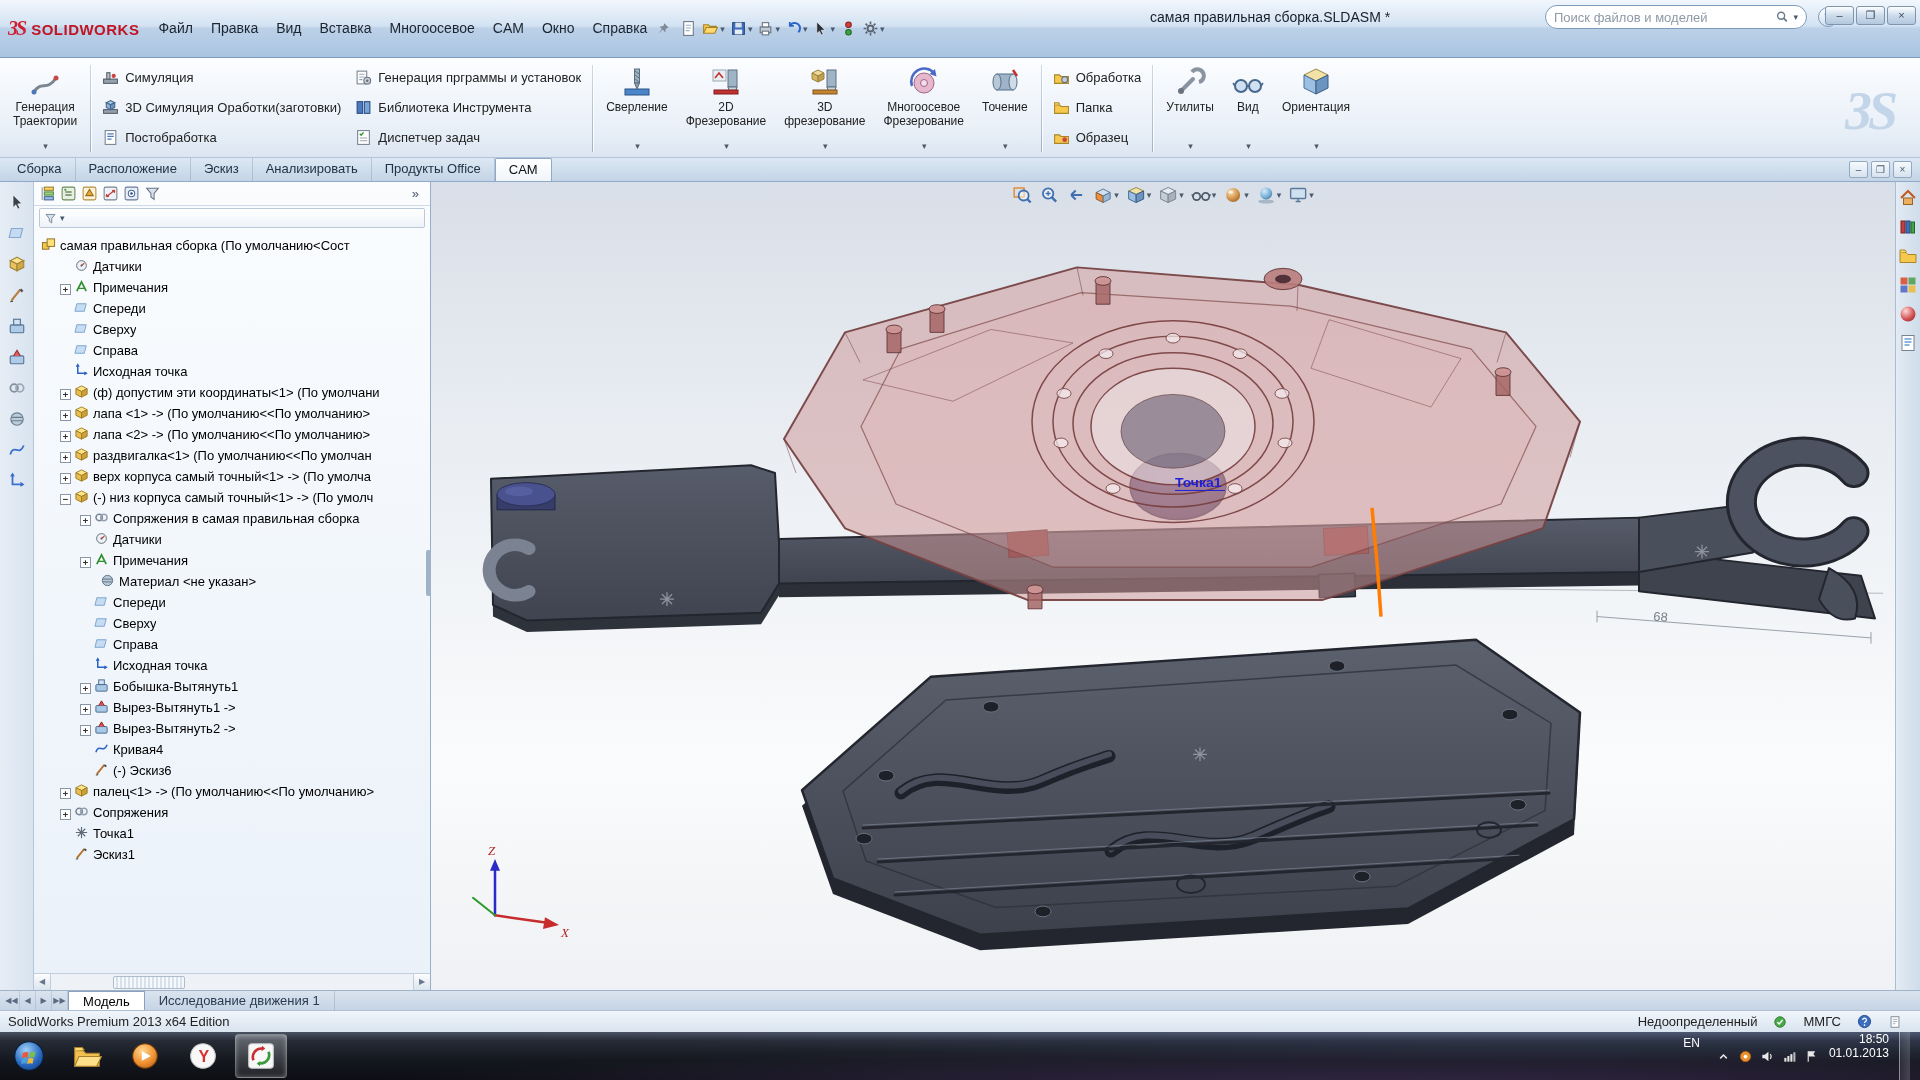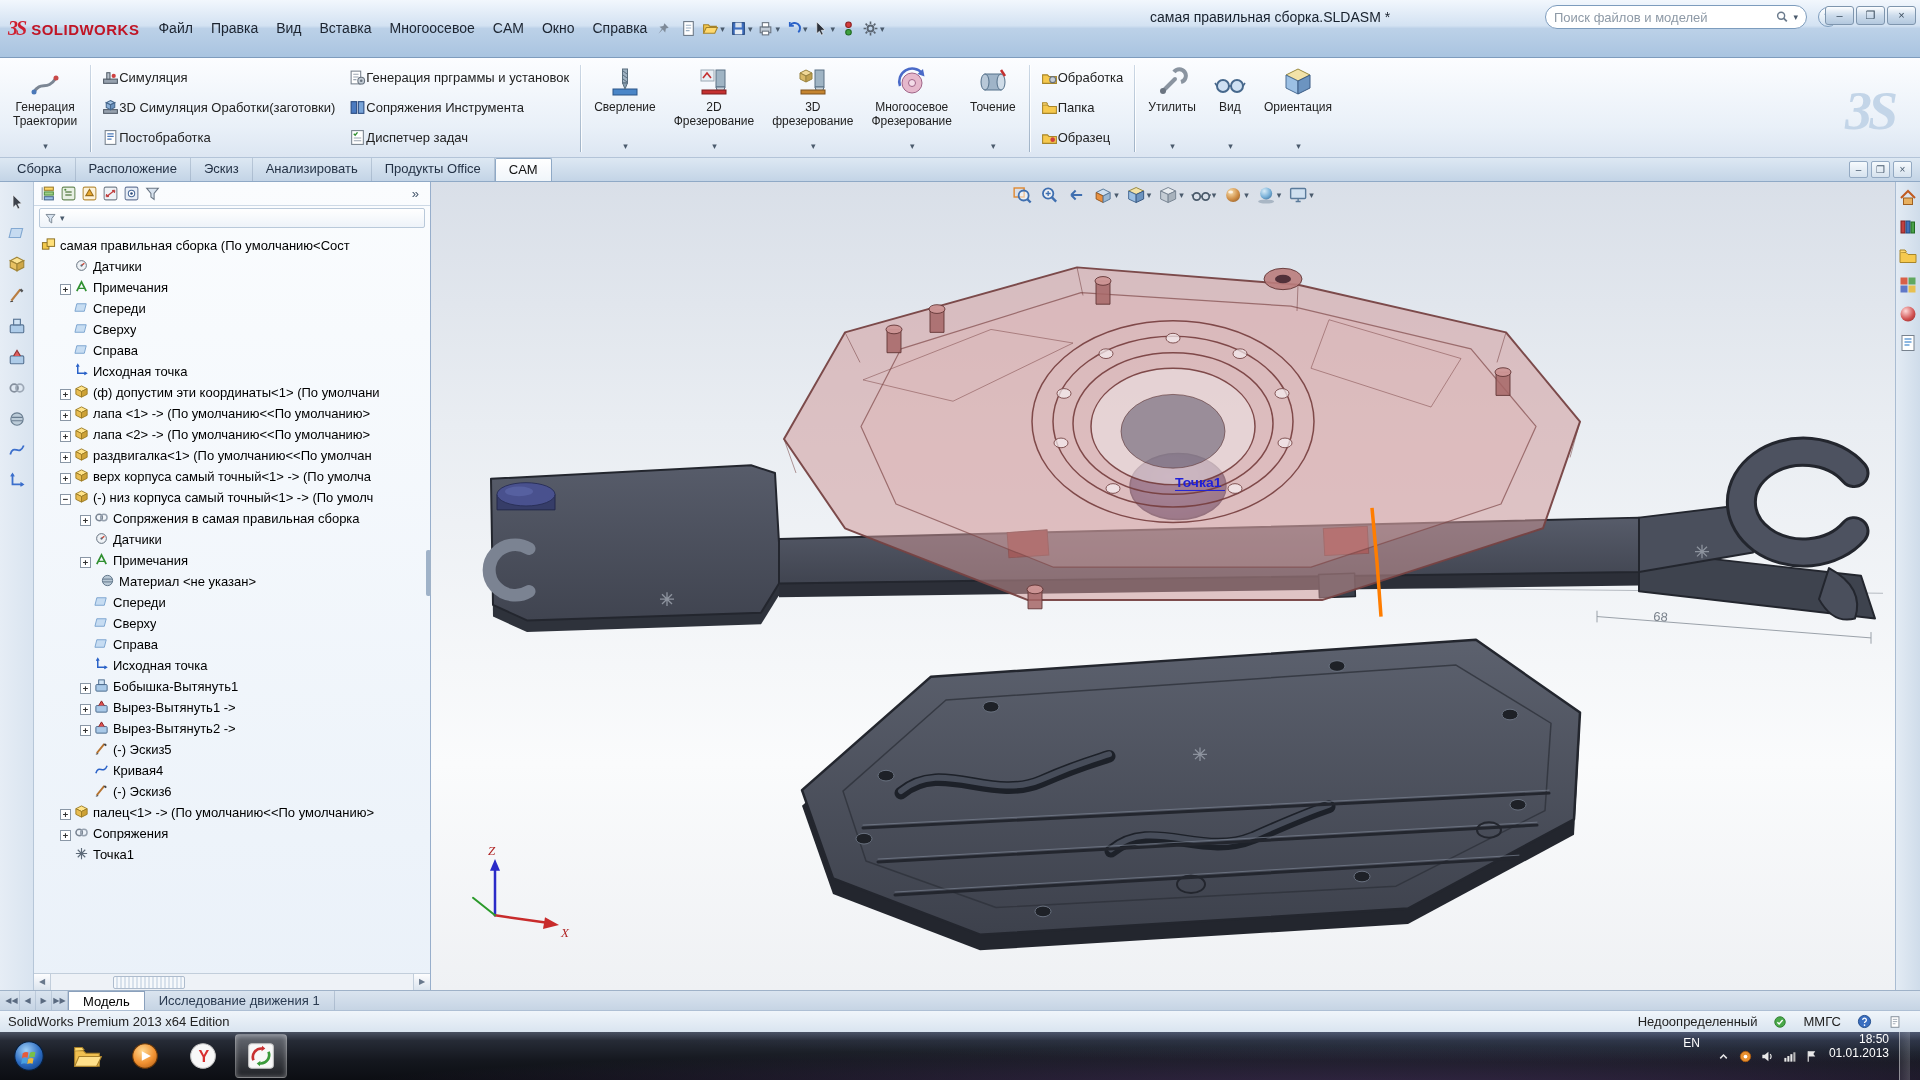--- a/index.html
+++ b/index.html
@@ -26,21 +26,21 @@
 .wbtn{width:29px;height:19px;border:1px solid #7e95ad;border-radius:3px;background:linear-gradient(#fdfeff,#cddcec 50%,#b3c8de);color:#384a5c;font-size:11px;text-align:center;line-height:17px}
 
 
 #ribbon{flex:0 0 100px;background:linear-gradient(#fcfdff,#e9f0f8 70%,#dce6f2);border-bottom:1px solid #b3c4d8;display:flex;align-items:stretch;padding:2px 4px 0 4px;position:relative}
 .vsep{width:1px;background:linear-gradient(#cdd9e6,#9fb2c6);margin:5px 4px;box-shadow:1px 0 0 rgba(255,255,255,.85)}
 .bigbtn{display:flex;flex-direction:column;align-items:center;padding:3px 8px 2px;border-radius:3px;margin:1px;height:94px}
 .bigbtn .bicon{height:36px;display:flex;align-items:center}
 .bigbtn .bl{font-size:12px;color:#222;line-height:14px;text-align:center;white-space:nowrap}
 .bigbtn .car{margin-top:auto;margin-bottom:2px}
 .colstack{display:flex;flex-direction:column;justify-content:flex-start;padding-top:3px;gap:2px}
-.srow{display:flex;align-items:center;height:28px;padding:0 7px;border-radius:3px;font-size:13px;color:#222;white-space:nowrap}
+.srow{display:flex;align-items:center;gap:6px;height:28px;padding:0 7px;border-radius:3px;font-size:13px;color:#222;white-space:nowrap}
 #watermark{position:absolute;right:26px;top:22px;font:italic bold 54px "Liberation Serif",serif;color:#c3d5e8;letter-spacing:-4px}
 
 
 #tabrow{flex:0 0 23px;background:linear-gradient(#dde8f3,#c3d4e6);border-bottom:1px solid #8fa9c6;display:flex;align-items:flex-end;padding-left:4px;position:relative}
 #tabs{display:flex}
 .tab{padding:3px 13px;font-size:13px;color:#243246;border-right:1px solid rgba(120,140,165,.35);line-height:16px;white-space:nowrap}
 .tab.active{background:linear-gradient(#fff,#f0f5fa);border:1px solid #8fa9c6;border-bottom:none;color:#111;border-radius:2px 2px 0 0}
 #mdi{position:absolute;right:8px;top:3px;display:flex;gap:3px}
 .mdibtn{width:19px;height:17px;border:1px solid #93a9c2;background:linear-gradient(#f6fafd,#d6e2ee);font-size:10px;color:#4a5c70;text-align:center;line-height:15px;border-radius:2px}
 
@@ -264,21 +264,21 @@
           </span>
           <span>Генерация прграммы и установок</span>
         </div>
         <div class="srow">
           <span class="icw">
             <svg viewBox="0 0 16 16" width="17" height="17">
               <rect x="2" y="2.5" width="5.2" height="11" fill="#4a7ac0" stroke="#2a4a80"></rect>
               <rect x="8.8" y="2.5" width="5.2" height="11" fill="#78a4d8" stroke="#2a4a80"></rect>
             </svg>
           </span>
-          <span>Сопряжения Инструмента</span>
+          <span>Библиотека Инструмента</span>
         </div>
         <div class="srow">
           <span class="icw">
             <svg viewBox="0 0 16 16" width="17" height="17">
               <rect x="2.5" y="1.5" width="11" height="13" fill="#fff" stroke="#78828e"></rect>
               <path d="M4.5 4.5l1.3 1.3 2.2-2.6" fill="none" stroke="#2f8f2f" stroke-width="1.3"></path>
               <path d="M4.5 8.5h7M4.5 11h7" stroke="#9aa4b0"></path>
             </svg>
           </span>
           <span>Диспетчер задач</span>
@@ -827,76 +827,76 @@
                 <rect x="2" y="7" width="12" height="7" rx="1" fill="#a9c9e8" stroke="#49688a"></rect>
                 <path d="M5 7 L8 2 L11 7" fill="#e05050" stroke="#8a2020"></path>
               </svg>
             </span>
             <span class="ttext">Вырез-Вытянуть2 -&gt;</span>
           </div>
           <div class="trow" style="padding-left: 46px;">
             <span class="exp"></span>
             <span class="ticon">
               <svg viewBox="0 0 16 16" width="15" height="15">
+                <path d="M2 12 C5 2 10 14 14 4" fill="none" stroke="#2a62c8" stroke-width="1.6"></path>
+              </svg>
+            </span>
+            <span class="ttext">Кривая4</span>
+          </div>
+          <div class="trow" style="padding-left: 46px;">
+            <span class="exp"></span>
+            <span class="ticon">
+              <svg viewBox="0 0 16 16" width="15" height="15">
                 <path d="M3 13 L11 3" stroke="#b5722e" stroke-width="2"></path>
                 <path d="M11 3 l2 2" stroke="#444" stroke-width="2"></path>
                 <path d="M2 14 l2.5 -.5" stroke="#333"></path>
               </svg>
             </span>
-            <span class="ttext">(-) Эскиз5</span>
-          </div>
-          <div class="trow" style="padding-left: 46px;">
-            <span class="exp"></span>
-            <span class="ticon">
-              <svg viewBox="0 0 16 16" width="15" height="15">
-                <path d="M2 12 C5 2 10 14 14 4" fill="none" stroke="#2a62c8" stroke-width="1.6"></path>
-              </svg>
-            </span>
-            <span class="ttext">Кривая4</span>
-          </div>
-          <div class="trow" style="padding-left: 46px;">
+            <span class="ttext">(-) Эскиз6</span>
+          </div>
+          <div class="trow" style="padding-left: 26px;">
+            <span class="exp on">+</span>
+            <span class="ticon">
+              <svg viewBox="0 0 16 16" width="15" height="15">
+                <polygon points="8,2 14,5 8,8 2,5" fill="#ffe388" stroke="#9c7c24"></polygon>
+                <polygon points="2,5 2,11 8,14 8,8" fill="#e9bd52" stroke="#9c7c24"></polygon>
+                <polygon points="14,5 14,11 8,14 8,8" fill="#cda136" stroke="#9c7c24"></polygon>
+              </svg>
+            </span>
+            <span class="ttext">палец&lt;1&gt; -&gt; (По умолчанию&lt;&lt;По умолчанию&gt;</span>
+          </div>
+          <div class="trow" style="padding-left: 26px;">
+            <span class="exp on">+</span>
+            <span class="ticon">
+              <svg viewBox="0 0 16 16" width="15" height="15">
+                <circle cx="5.5" cy="8" r="3.4" fill="none" stroke="#7b8694" stroke-width="1.6"></circle>
+                <circle cx="10.5" cy="8" r="3.4" fill="none" stroke="#97a2b0" stroke-width="1.6"></circle>
+              </svg>
+            </span>
+            <span class="ttext">Сопряжения</span>
+          </div>
+          <div class="trow" style="padding-left: 26px;">
+            <span class="exp"></span>
+            <span class="ticon">
+              <svg viewBox="0 0 16 16" width="15" height="15">
+                <path d="M8 2 v12 M2 8 h12 M4 4 l8 8 M12 4 l-8 8" stroke="#5d6a78" stroke-width="1.2"></path>
+              </svg>
+            </span>
+            <span class="ttext">Точка1</span>
+          </div>
+          <div class="trow" style="padding-left: 26px;">
             <span class="exp"></span>
             <span class="ticon">
               <svg viewBox="0 0 16 16" width="15" height="15">
                 <path d="M3 13 L11 3" stroke="#b5722e" stroke-width="2"></path>
                 <path d="M11 3 l2 2" stroke="#444" stroke-width="2"></path>
                 <path d="M2 14 l2.5 -.5" stroke="#333"></path>
               </svg>
             </span>
-            <span class="ttext">(-) Эскиз6</span>
-          </div>
-          <div class="trow" style="padding-left: 26px;">
-            <span class="exp on">+</span>
-            <span class="ticon">
-              <svg viewBox="0 0 16 16" width="15" height="15">
-                <polygon points="8,2 14,5 8,8 2,5" fill="#ffe388" stroke="#9c7c24"></polygon>
-                <polygon points="2,5 2,11 8,14 8,8" fill="#e9bd52" stroke="#9c7c24"></polygon>
-                <polygon points="14,5 14,11 8,14 8,8" fill="#cda136" stroke="#9c7c24"></polygon>
-              </svg>
-            </span>
-            <span class="ttext">палец&lt;1&gt; -&gt; (По умолчанию&lt;&lt;По умолчанию&gt;</span>
-          </div>
-          <div class="trow" style="padding-left: 26px;">
-            <span class="exp on">+</span>
-            <span class="ticon">
-              <svg viewBox="0 0 16 16" width="15" height="15">
-                <circle cx="5.5" cy="8" r="3.4" fill="none" stroke="#7b8694" stroke-width="1.6"></circle>
-                <circle cx="10.5" cy="8" r="3.4" fill="none" stroke="#97a2b0" stroke-width="1.6"></circle>
-              </svg>
-            </span>
-            <span class="ttext">Сопряжения</span>
-          </div>
-          <div class="trow" style="padding-left: 26px;">
-            <span class="exp"></span>
-            <span class="ticon">
-              <svg viewBox="0 0 16 16" width="15" height="15">
-                <path d="M8 2 v12 M2 8 h12 M4 4 l8 8 M12 4 l-8 8" stroke="#5d6a78" stroke-width="1.2"></path>
-              </svg>
-            </span>
-            <span class="ttext">Точка1</span>
+            <span class="ttext">Эскиз1</span>
           </div>
         </div>
       <div id="hscroll">
         <div class="harrow">◀</div>
         <div id="hthumb"></div>
         <div class="harrow r">▶</div>
       </div>
       <div id="splitthumb"></div>
     </div>
 

